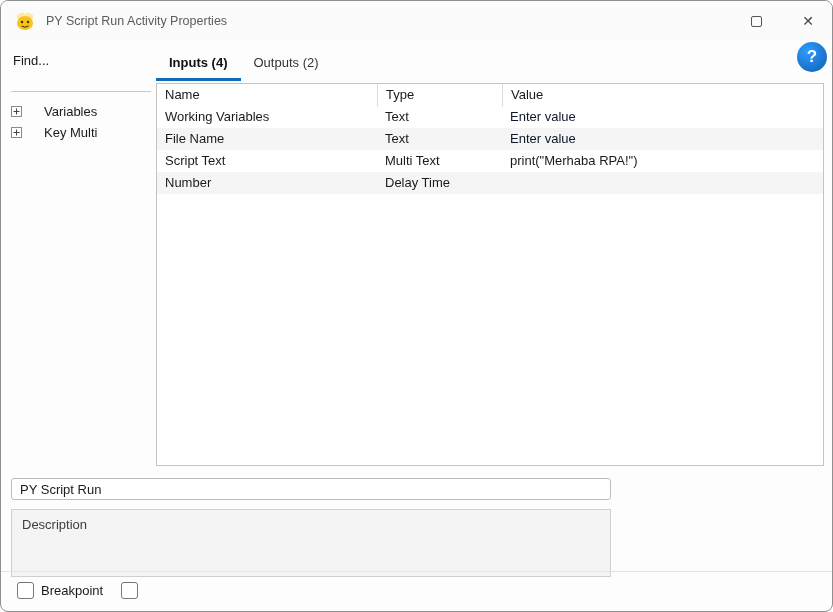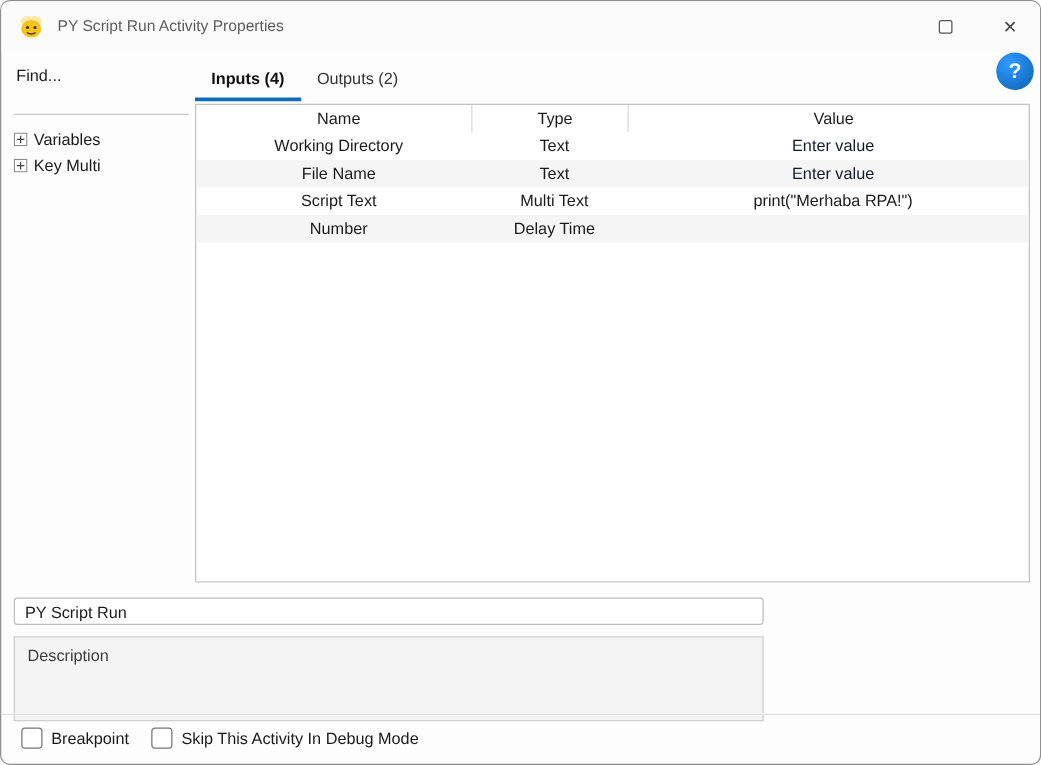--- a/index.html
+++ b/index.html
@@ -17,40 +17,40 @@
   .app-icon { margin-left: 13px; width: 22px; height: 22px; display: inline-flex; }
   .title { margin-left: 10px; font-size: 12.5px; color: #5c5c5c; }
   .win-controls { position: absolute; right: 10px; top: 0; height: 40px; display: flex; align-items: center; gap: 24px; }
   .win-btn { background: transparent; border: none; width: 28px; height: 28px; display: flex; align-items: center; justify-content: center; cursor: pointer; color: #444; font-size: 14px; font-family: "Liberation Sans", sans-serif; }
   .maximize-glyph { display: inline-block; width: 11px; height: 11px; border: 1px solid #555; border-radius: 2px; }
 
   
   .sidebar { position: absolute; left: 10px; top: 50px; width: 140px; }
   .find-field { font-size: 13px; color: #1a1a1a; padding: 2px 2px 23px 2px; border-bottom: 1px solid #c8c8c8; cursor: text; }
   .tree { margin-top: 9px; }
-  .tree-item { display: flex; align-items: center; gap: 5px; height: 21px; font-size: 13px; cursor: pointer; }
+  .tree-item { display: flex; align-items: center; gap: 22px; height: 21px; font-size: 13px; cursor: pointer; }
   .expand-icon { display: inline-flex; width: 11px; height: 11px; }
 
   
   .tabs { position: absolute; left: 155px; top: 48px; display: flex; }
   .tab { padding: 6px 13px 8px 13px; font-size: 13px; color: #333; cursor: pointer; border-bottom: 3px solid transparent; }
   .tab.active { font-weight: bold; color: #111; border-bottom-color: #0f6cbd; }
 
   
   .help-circle { position: absolute; right: 5px; top: 41px; width: 30px; height: 30px; border-radius: 50%;
     background: radial-gradient(circle at 35% 30%, #2f9bff, #0d5fb0); color: #fff; font-weight: bold; font-size: 17px;
     display: flex; align-items: center; justify-content: center; cursor: pointer; }
 
   
   .grid { position: absolute; left: 155px; top: 82px; width: 668px; height: 383px; background: #ffffff; border: 1px solid #c3c3c3; font-size: 13px; }
   .trow { display: grid; grid-template-columns: 220px 125px 1fr; height: 22px; line-height: 22px; }
   .thead { color: #1a1a1a; }
   .thead .cell { border-left: 1px solid #d9d9d9; }
   .thead .cell:first-child { border-left: none; }
-  .cell { padding-left: 8px; overflow: hidden; white-space: nowrap; text-align: center; }
+  .cell { padding-left: 8px; overflow: hidden; white-space: nowrap; }
   .tbody .trow:nth-child(even) { background: #f5f5f5; }
   .placeholder-text { color: #0f172a; }
 
   
   .name-input { position: absolute; left: 10px; top: 477px; width: 600px; height: 22px;
     border: 1px solid #bdbdbd; border-radius: 3px; padding: 0 8px; font-size: 13px; font-family: "Liberation Sans", sans-serif; color: #1a1a1a; background: #fff; }
 
   
   .description-box { position: absolute; left: 10px; top: 508px; width: 600px; height: 68px;
     border: 1px solid #cfcfcf; background: #f4f4f4; padding: 7px 10px; font-size: 13px; color: #3c3c3c; cursor: text; }
@@ -123,21 +123,21 @@
   <div class="help-circle">?</div>
 
   <div class="grid">
     <div class="trow thead">
       <div class="cell">Name</div>
       <div class="cell">Type</div>
       <div class="cell">Value</div>
     </div>
     <div class="tbody">
       <div class="trow">
-        <div class="cell">Working Directory</div>
+        <div class="cell">Working Variables</div>
         <div class="cell">Text</div>
         <div class="cell placeholder-text">Enter value</div>
       </div>
       <div class="trow">
         <div class="cell">File Name</div>
         <div class="cell">Text</div>
         <div class="cell placeholder-text">Enter value</div>
       </div>
       <div class="trow">
         <div class="cell">Script Text</div>
@@ -155,18 +155,17 @@
   <input class="name-input" type="text" value="PY Script Run" style="">
 
   <div class="description-box">Description</div>
 
   <div class="footer-line"></div>
   <div class="footer">
     <div class="checkbox-group">
       <span class="checkbox"></span>
       <span class="checkbox-label">Breakpoint</span>
       <span class="checkbox"></span>
-      <span class="checkbox-label">Skip This Activity In Debug Mode</span>
     </div>
 
   </div>
 
 </div>
 
 </body></html>

